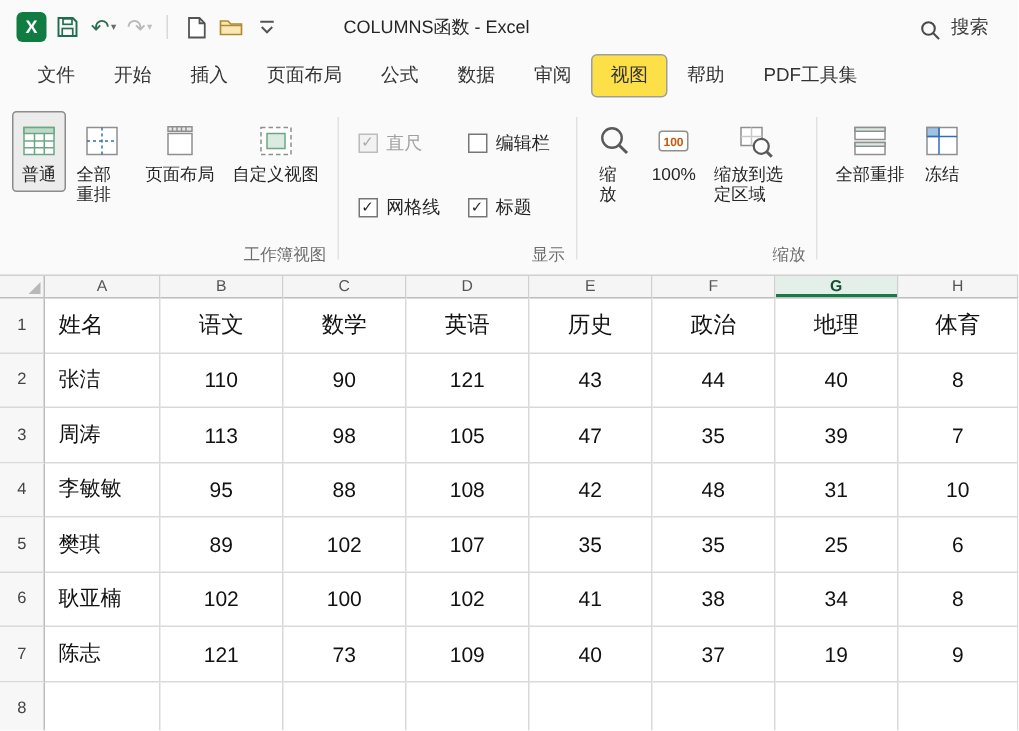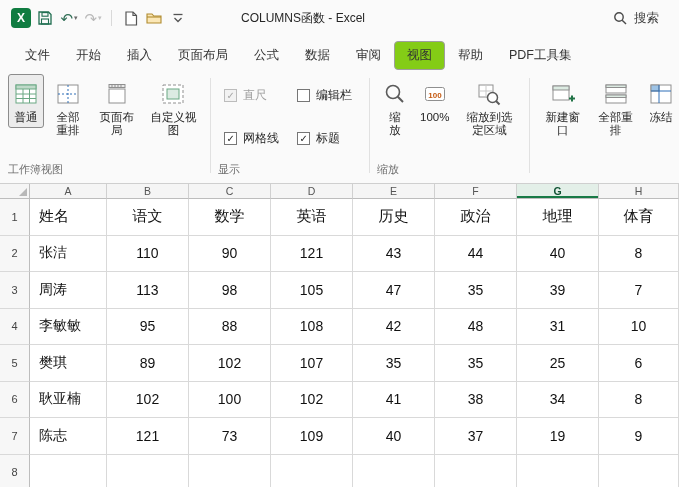--- a/index.html
+++ b/index.html
@@ -13,43 +13,43 @@
   .qat{display:flex;align-items:center;gap:2px}
   .qat-btn{display:flex;align-items:center;justify-content:center;min-width:22px;
     height:24px;border-radius:4px;cursor:pointer}
   .logo-box{width:20px;height:20px;background:#107c41;border-radius:4px;color:#fff;
     font-weight:bold;font-size:12px;display:flex;align-items:center;justify-content:center}
   .caret{font-size:7px;color:#6a6a6a;margin-left:1px}
   .caret.dis{color:#c0c0c0}
   .qat-sep{width:1px;height:16px;background:#d9d9d9;margin:0 5px}
   .undo-glyph{font-size:15px;color:#2f6e55;line-height:1}
   .redo-glyph{font-size:15px;color:#b9b9b9;line-height:1}
-  .doc-title{font-size:12px;color:#262626;margin-left:52px;white-space:nowrap}
-  .search{margin-left:auto;display:flex;align-items:center;gap:7px;font-size:12.5px;
+  .doc-title{font-size:12px;color:#262626;margin-left:40px;white-space:nowrap}
+  .search{margin-left:auto;display:flex;align-items:flex-end;gap:7px;font-size:12.5px;
     color:#3d3d3d;padding-right:10px;cursor:pointer}
 
   
-  .tabbar{height:34px;display:flex;align-items:flex-end;background:#fafafa;
+  .tabbar{height:34px;display:flex;align-items:flex-start;background:#fafafa;
     padding-left:12px;flex:0 0 auto}
   .tab{font-size:12.5px;color:#333;padding:5px 12px;cursor:pointer;
     border:1px solid transparent;border-radius:4px;white-space:nowrap}
-  .tab.active{border-color:#9e9e9e;background:#84cc16}
+  .tab.active{border-color:#9e9e9e;background:#fde047}
 
   
   .ribbon{height:114px;background:#fafafa;border-bottom:1px solid #cfcfcf;
     display:flex;align-items:stretch;padding:4px 0 0 8px;flex:0 0 auto;overflow:hidden}
   .rgroup{display:flex;flex-direction:column}
   .rbody{display:flex;align-items:flex-start;gap:2px;flex:1}
-  .glabel{font-size:11px;color:#6e6e6e;text-align:left;padding:2px 0 6px;min-height:19px}
+  .glabel{font-size:11px;color:#6e6e6e;text-align:right;padding:2px 0 6px;min-height:19px}
   .vsep{width:1px;background:#e1e1e1;margin:4px 7px 10px}
   .bigbtn{display:flex;flex-direction:column;align-items:center;gap:3px;
     padding:5px 4px 3px;border:1px solid transparent;border-radius:3px;background:transparent;
     cursor:pointer;font-family:inherit}
   .bigbtn.selected{background:#ececec;border-color:#8c8c8c}
-  .blabel{font-size:11.5px;color:#262626;line-height:13px;text-align:center}
+  .blabel{font-size:11.5px;color:#262626;line-height:13px;text-align:left}
   .w-narrow .blabel{width:34px}
   .w-vnarrow .blabel{width:20px}
   .w-mid .blabel{width:56px}
   .ricon{height:28px;display:flex;align-items:center;justify-content:center}
 
   .checks{display:grid;grid-template-columns:auto auto;gap:13px 18px;
     padding:13px 10px 0 6px}
   .chk{display:flex;align-items:center;gap:6px;font-size:12px;color:#262626;cursor:pointer;
     white-space:nowrap}
   .chk .box{width:13px;height:13px;border:1px solid #767676;background:#fff;display:flex;
@@ -260,31 +260,20 @@
       <div class="glabel">缩放</div>
     </div>
 
     <div class="vsep"></div>
 
     <div class="rgroup">
       <div class="rbody">
         <button class="bigbtn">
           <span class="ricon">
             <svg width="26" height="26" viewBox="0 0 26 26">
-              <rect x="3" y="5" width="16" height="14" fill="#fff" stroke="#8f8f8f"></rect>
-              <rect x="3" y="5" width="16" height="4" fill="#dcebe2" stroke="#8f8f8f"></rect>
-              <line x1="19" y1="17.5" x2="25" y2="17.5" stroke="#217346" stroke-width="2"></line>
-              <line x1="22" y1="14.5" x2="22" y2="20.5" stroke="#217346" stroke-width="2"></line>
-            </svg>
-          </span>
-          <span class="blabel">新建窗口</span>
-        </button>
-        <button class="bigbtn">
-          <span class="ricon">
-            <svg width="26" height="26" viewBox="0 0 26 26">
               <rect x="3" y="4" width="20" height="8" fill="#fff" stroke="#8f8f8f"></rect>
               <rect x="3" y="4" width="20" height="2.5" fill="#dcebe2" stroke="#8f8f8f"></rect>
               <rect x="3" y="14" width="20" height="8" fill="#fff" stroke="#8f8f8f"></rect>
               <rect x="3" y="14" width="20" height="2.5" fill="#dcebe2" stroke="#8f8f8f"></rect>
             </svg>
           </span>
           <span class="blabel">全部重排</span>
         </button>
         <button class="bigbtn">
           <span class="ricon">

